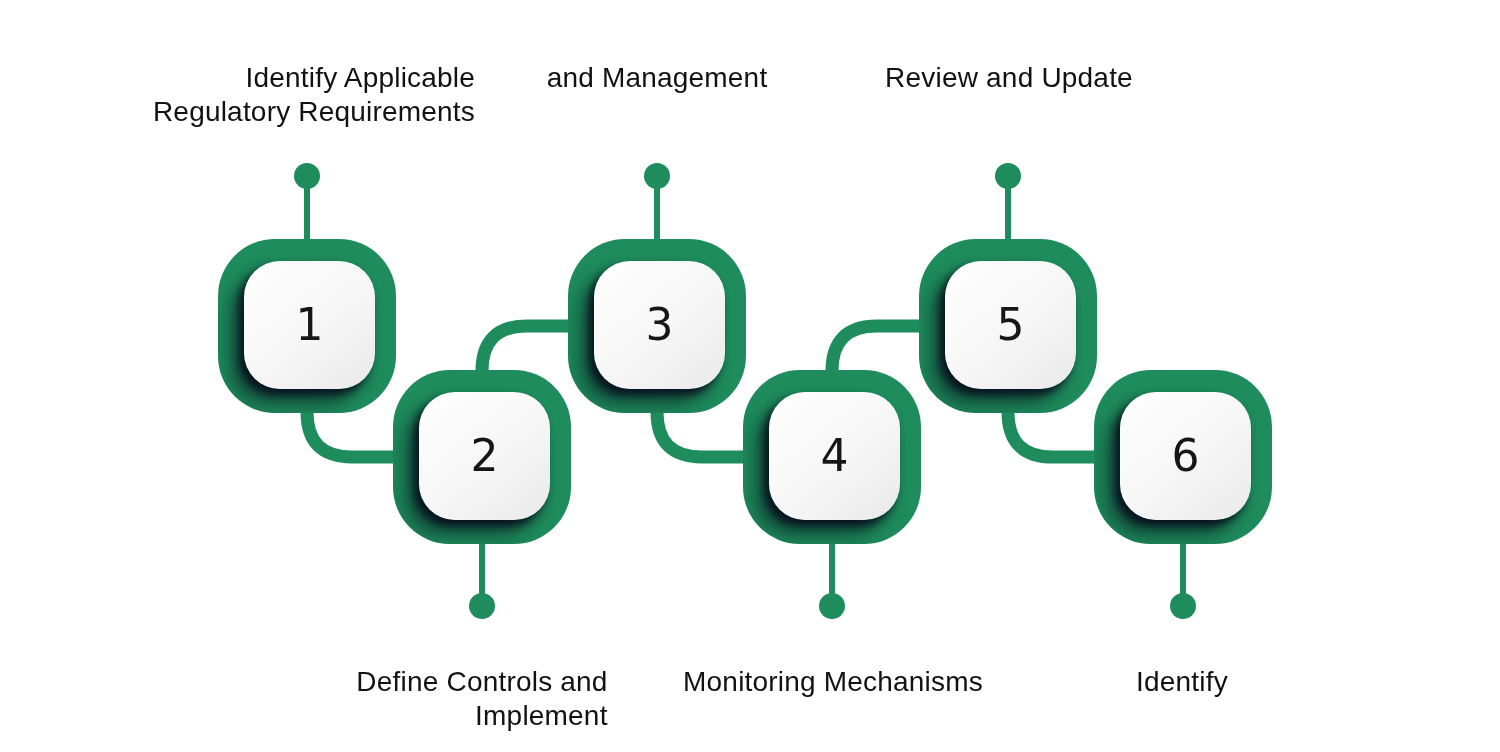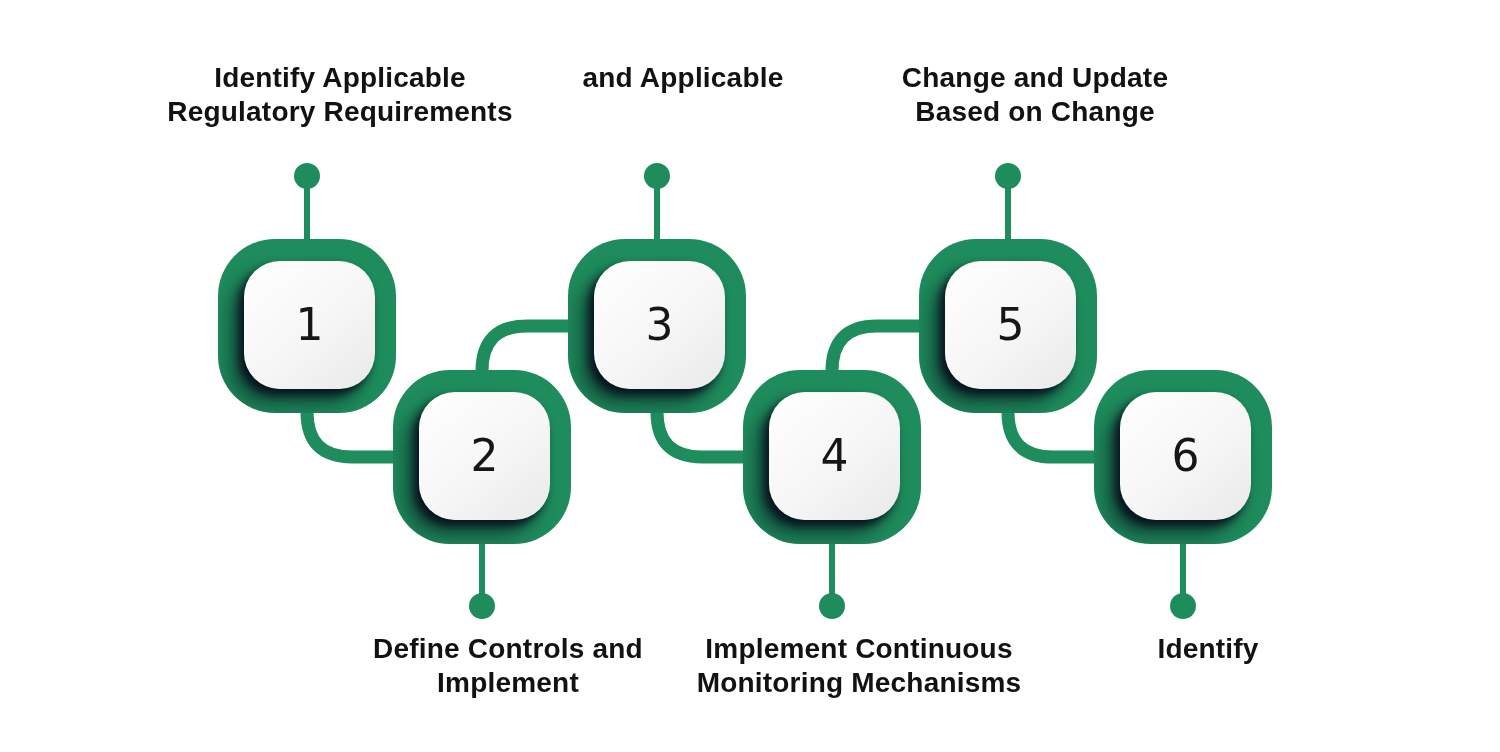--- a/index.html
+++ b/index.html
@@ -59,32 +59,31 @@
   .node-1 { left: 218px; top: 239px; }
   .node-2 { left: 393px; top: 370px; }
   .node-3 { left: 568px; top: 239px; }
   .node-4 { left: 743px; top: 370px; }
   .node-5 { left: 919px; top: 239px; }
   .node-6 { left: 1094px; top: 370px; }
 
   .label {
     position: absolute;
     transform: translateX(-50%);
-    text-align: center;
+    text-align: right;
     font-size: 28px;
-    font-weight: 700;
+    font-weight: 400;
     line-height: 34px;
     color: var(--text);
     white-space: nowrap;
     z-index: 3;
     letter-spacing: 0.2px;
-    margin-left: 26px;
   }
   .label-top { top: 61px; }
-  .label-bottom { top: 632px; }
+  .label-bottom { top: 665px; }
   .label-1 { left: 314px; }
   .label-3 { left: 657px; }
   .label-5 { left: 1009px; }
   .label-2 { left: 482px; }
   .label-4 { left: 833px; }
   .label-6 { left: 1182px; }
   .label-line { display: block; }
 </style>
 </head>
 <body>
@@ -154,31 +153,29 @@
         <span class="num">6</span>
       </div>
     </div>
   </div>
 
   <div class="label label-top label-1">
     <span class="label-line">Identify Applicable</span>
     <span class="label-line">Regulatory Requirements</span>
   </div>
   <div class="label label-top label-3">
-    <span class="label-line">and Applicable</span>
+    <span class="label-line">and Management</span>
   </div>
   <div class="label label-top label-5">
-    <span class="label-line">Change and Update</span>
-    <span class="label-line">Based on Change</span>
+    <span class="label-line">Review and Update</span>
   </div>
   <div class="label label-bottom label-2">
     <span class="label-line">Define Controls and</span>
     <span class="label-line">Implement</span>
   </div>
   <div class="label label-bottom label-4">
-    <span class="label-line">Implement Continuous</span>
     <span class="label-line">Monitoring Mechanisms</span>
   </div>
   <div class="label label-bottom label-6">
     <span class="label-line">Identify</span>
   </div>
 
 </div>
 
 </body></html>

